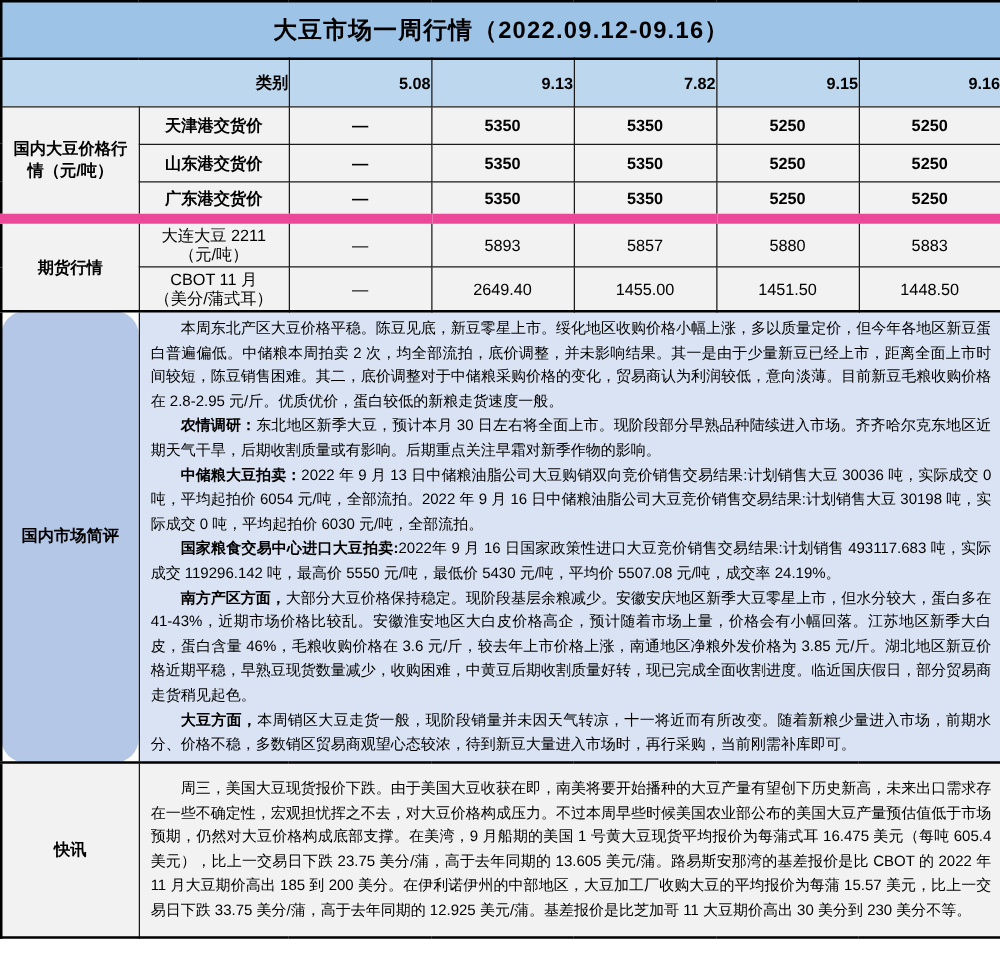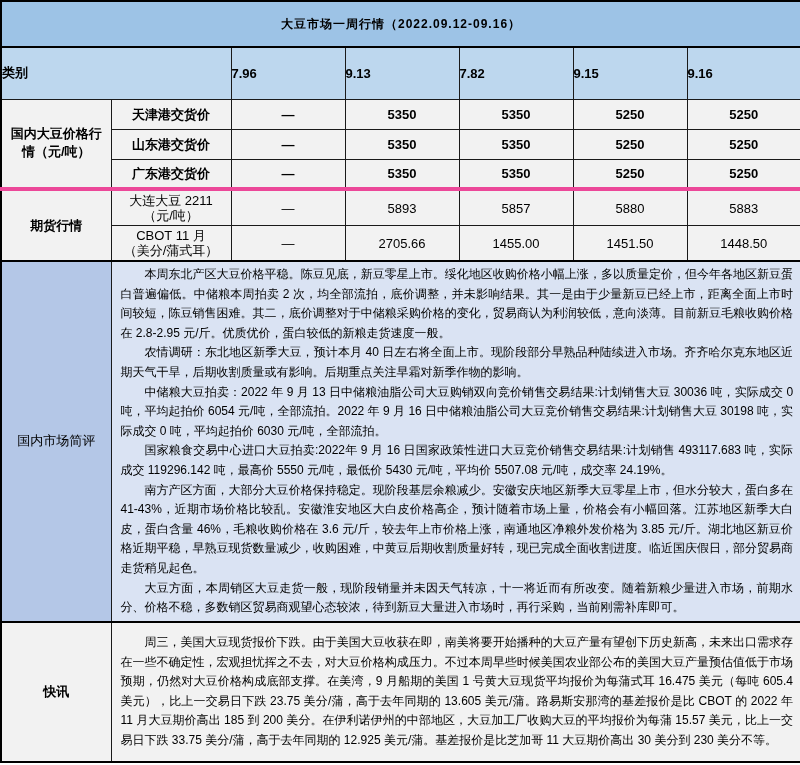--- a/index.html
+++ b/index.html
@@ -19,54 +19,55 @@
     border: 1px solid #1a1a1a;
     vertical-align: middle;
     font-size: 13px;
   }
   
   td.title-cell {
     background: #9dc3e6;
     height: 46px;
     text-align: center;
     font-weight: bold;
-    font-size: 12px;
+    font-size: 19px;
     letter-spacing: 1px;
     border-bottom: 2px solid #000;
   }
   
   tr.header-row td {
     background: #bdd7ee;
-    height: 52px;
-    text-align: left;
+    height: 38px;
+    text-align: right;
     font-weight: bold;
   }
   
   td.group-label {
     background: #f2f2f2;
     text-align: center;
     font-weight: bold;
     padding: 2px 4px;
   }
   td.sub-label, td.value-cell {
     background: #f2f2f2;
     text-align: center;
     padding: 2px 4px;
   }
   td.sub-label { white-space: pre-line; line-height: 15px; }
   tr.port-row td { height: 30px; font-weight: bold; }
   tr.dalian-row td { height: 34px; }
   tr.cbot-row td { height: 30px; }
-  tr.futures-top td { border-top: 4px solid #ec4899; }
+  tr.futures-top td { border-top: 8px solid #ec4899; }
   
   tr.review-row td { border-top: 2px solid #000; }
   td.review-label {
     background: #b4c7e7;
     text-align: center;
-    font-weight: normal;
+    font-weight: bold;
+    border-radius: 19px;
   }
   td.review-body {
     background: #dae3f3;
     padding: 3px 7px 3px 9px;
     height: 360px;
   }
   
   tr.news-row td { border-top: 2px solid #000; }
   td.news-label {
     background: #f2f2f2;
@@ -78,21 +79,21 @@
     padding: 3px 7px 3px 9px;
     height: 140px;
   }
 
   .para {
     font-size: 12px;
     line-height: 19.6px;
     text-align: justify;
     text-indent: 2em;
   }
-  .para b { font-weight: normal; }
+  .para b { font-weight: bold; }
 </style>
 </head>
 <body>
 
 <table class="market">
   <colgroup>
     <col style="width:110px">
       <col style="width:120px">
     <col style="width:114px">
       <col style="width:114px">
@@ -101,21 +102,21 @@
       <col style="width:114px">
   </colgroup>
 
   <tbody>
       <tr>
     <td class="title-cell" colspan="7">大豆市场一周行情（2022.09.12-09.16）</td>
   </tr>
 
   <tr class="header-row">
     <td colspan="2">类别</td>
-    <td>7.96</td>
+    <td>5.08</td>
     <td>9.13</td>
     <td>7.82</td>
     <td>9.15</td>
     <td>9.16</td>
   </tr>
 
   <tr class="port-row">
     <td class="group-label" rowspan="3">国内大豆价格行情（元/吨）</td>
     <td class="sub-label">天津港交货价</td>
     <td class="value-cell">—</td>
@@ -148,31 +149,31 @@
     <td class="value-cell">—</td>
     <td class="value-cell">5893</td>
     <td class="value-cell">5857</td>
     <td class="value-cell">5880</td>
     <td class="value-cell">5883</td>
   </tr>
   <tr class="cbot-row">
     <td class="sub-label">CBOT 11 月
 （美分/蒲式耳）</td>
     <td class="value-cell">—</td>
-    <td class="value-cell">2705.66</td>
+    <td class="value-cell">2649.40</td>
     <td class="value-cell">1455.00</td>
     <td class="value-cell">1451.50</td>
     <td class="value-cell">1448.50</td>
   </tr>
 
   <tr class="review-row">
     <td class="review-label">国内市场简评</td>
     <td class="review-body" colspan="6">
       <p class="para"><b></b><span>本周东北产区大豆价格平稳。陈豆见底，新豆零星上市。绥化地区收购价格小幅上涨，多以质量定价，但今年各地区新豆蛋白普遍偏低。中储粮本周拍卖 2 次，均全部流拍，底价调整，并未影响结果。其一是由于少量新豆已经上市，距离全面上市时间较短，陈豆销售困难。其二，底价调整对于中储粮采购价格的变化，贸易商认为利润较低，意向淡薄。目前新豆毛粮收购价格在 2.8-2.95 元/斤。优质优价，蛋白较低的新粮走货速度一般。</span></p>
-      <p class="para"><b>农情调研：</b><span>东北地区新季大豆，预计本月 40 日左右将全面上市。现阶段部分早熟品种陆续进入市场。齐齐哈尔克东地区近期天气干旱，后期收割质量或有影响。后期重点关注早霜对新季作物的影响。</span></p>
+      <p class="para"><b>农情调研：</b><span>东北地区新季大豆，预计本月 30 日左右将全面上市。现阶段部分早熟品种陆续进入市场。齐齐哈尔克东地区近期天气干旱，后期收割质量或有影响。后期重点关注早霜对新季作物的影响。</span></p>
       <p class="para"><b>中储粮大豆拍卖：</b><span>2022 年 9 月 13 日中储粮油脂公司大豆购销双向竞价销售交易结果:计划销售大豆 30036 吨，实际成交 0 吨，平均起拍价 6054 元/吨，全部流拍。2022 年 9 月 16 日中储粮油脂公司大豆竞价销售交易结果:计划销售大豆 30198 吨，实际成交 0 吨，平均起拍价 6030 元/吨，全部流拍。</span></p>
       <p class="para"><b>国家粮食交易中心进口大豆拍卖:</b><span>2022年 9 月 16 日国家政策性进口大豆竞价销售交易结果:计划销售 493117.683 吨，实际成交 119296.142 吨，最高价 5550 元/吨，最低价 5430 元/吨，平均价 5507.08 元/吨，成交率 24.19%。</span></p>
       <p class="para"><b>南方产区方面，</b><span>大部分大豆价格保持稳定。现阶段基层余粮减少。安徽安庆地区新季大豆零星上市，但水分较大，蛋白多在 41-43%，近期市场价格比较乱。安徽淮安地区大白皮价格高企，预计随着市场上量，价格会有小幅回落。江苏地区新季大白皮，蛋白含量 46%，毛粮收购价格在 3.6 元/斤，较去年上市价格上涨，南通地区净粮外发价格为 3.85 元/斤。湖北地区新豆价格近期平稳，早熟豆现货数量减少，收购困难，中黄豆后期收割质量好转，现已完成全面收割进度。临近国庆假日，部分贸易商走货稍见起色。</span></p>
       <p class="para"><b>大豆方面，</b><span>本周销区大豆走货一般，现阶段销量并未因天气转凉，十一将近而有所改变。随着新粮少量进入市场，前期水分、价格不稳，多数销区贸易商观望心态较浓，待到新豆大量进入市场时，再行采购，当前刚需补库即可。</span></p>
     </td>
   </tr>
 
   <tr class="news-row">
     <td class="news-label">快讯</td>
     <td class="news-body" colspan="6">

